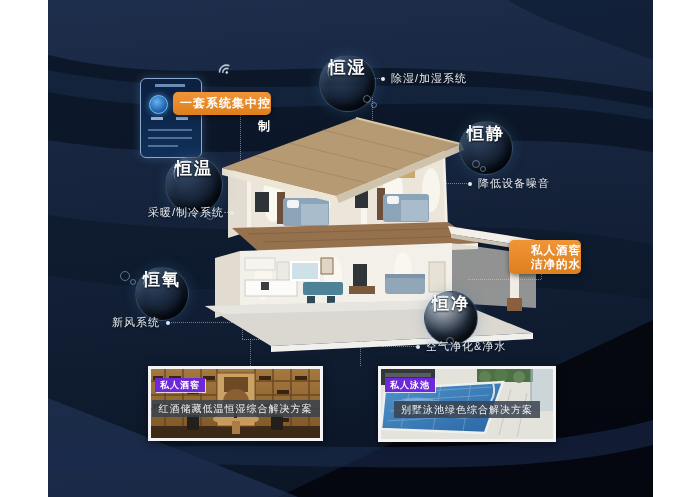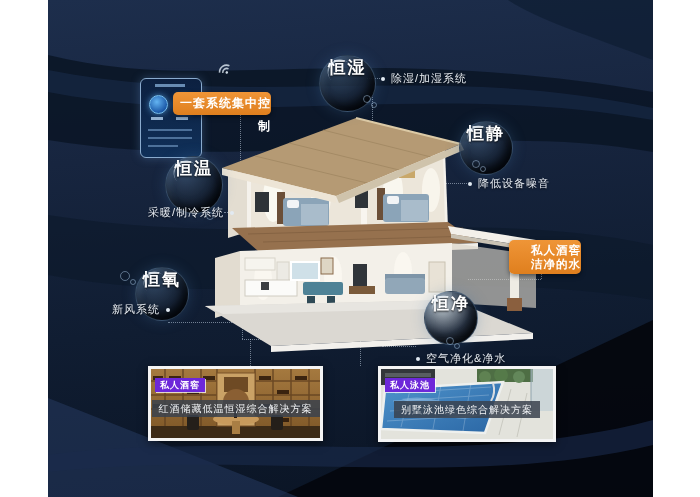--- a/index.html
+++ b/index.html
@@ -25,22 +25,22 @@
   .b-purity{left:376px;top:291px;width:52px;height:52px;}
   .mini{position:absolute;border-radius:50%;border:1px solid rgba(165,195,225,.5);}
 
   
   .annot{position:absolute;display:flex;align-items:center;gap:6px;color:#e9eef4;font-size:11px;
          letter-spacing:1px;text-shadow:0 1px 2px rgba(0,0,0,.7);white-space:nowrap;}
   .bullet{width:4px;height:4px;border-radius:50%;background:#e2eaf2;flex:0 0 auto;}
   .a-humidity{left:333px;top:71px;}
   .a-quiet{left:420px;top:176px;}
   .a-temperature{left:100px;top:205px;}
-  .a-oxygen{left:64px;top:302px;justify-content:center;}
-  .a-purity{left:368px;top:339px;margin-top:12px;}
+  .a-oxygen{left:64px;top:315px;justify-content:center;}
+  .a-purity{left:368px;top:339px;}
 
   
   .tag-orange{position:absolute;background:linear-gradient(#ef9537,#df7f1e);color:#fff;font-weight:bold;
     font-family:"Liberation Serif",serif;border-radius:5px;text-align:right;
     box-shadow:0 2px 5px rgba(0,0,0,.45);letter-spacing:1px;}
   .tag-control{left:125px;top:92px;width:98px;height:23px;line-height:23px;font-size:12px;}
   .tag-health{left:461px;top:240px;width:72px;padding:3px 0;font-size:11.5px;line-height:14px;}
 
   
   .dot-h{position:absolute;border-top:1px dotted rgba(195,210,225,.55);height:0;}

